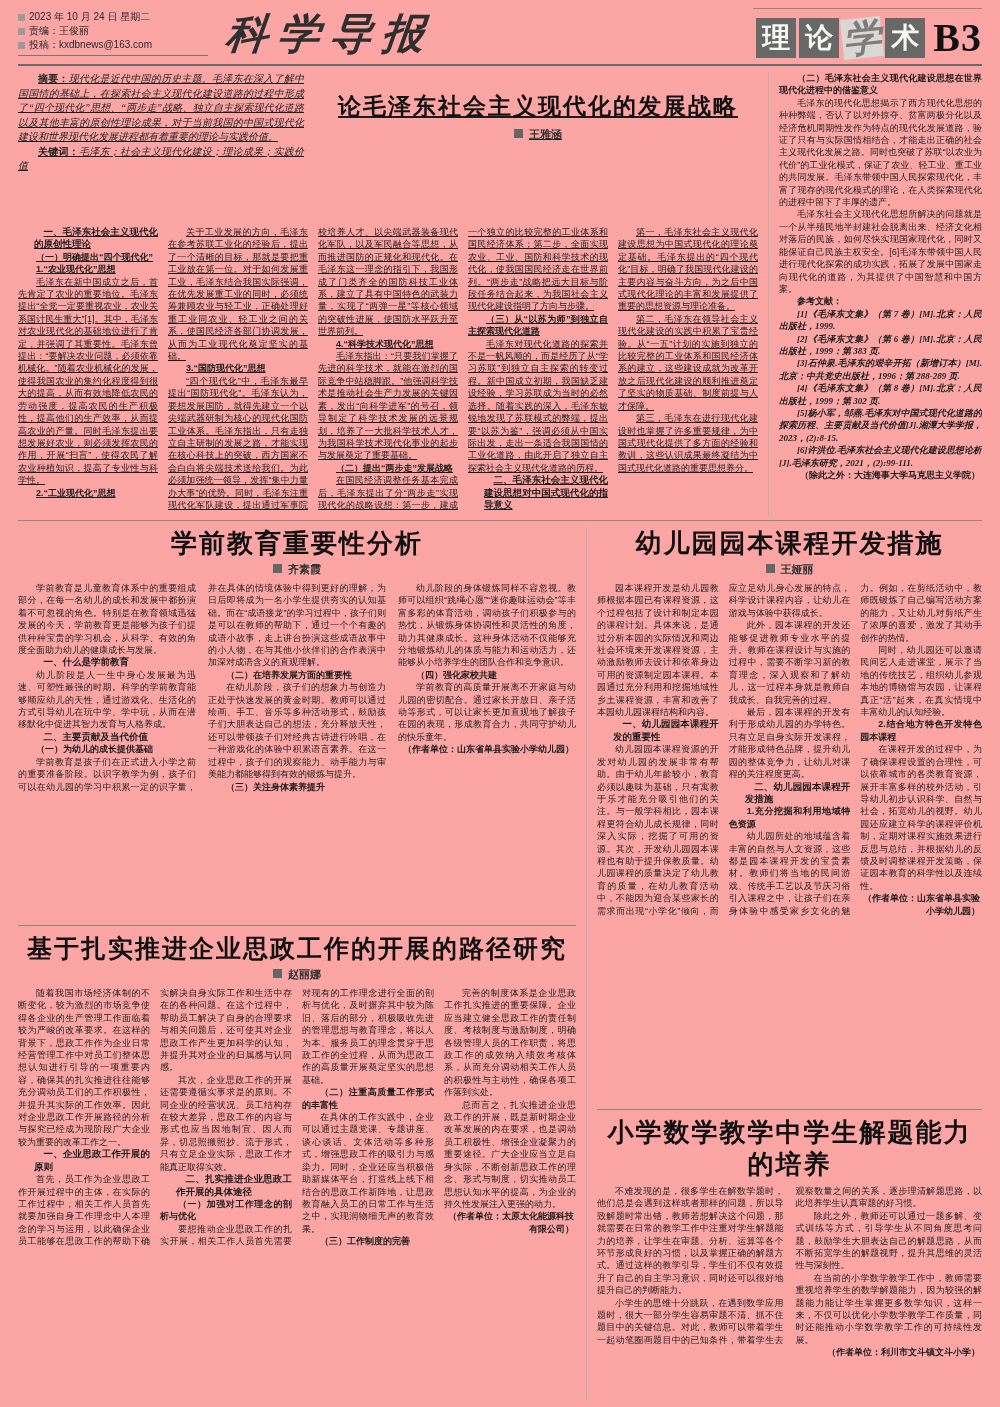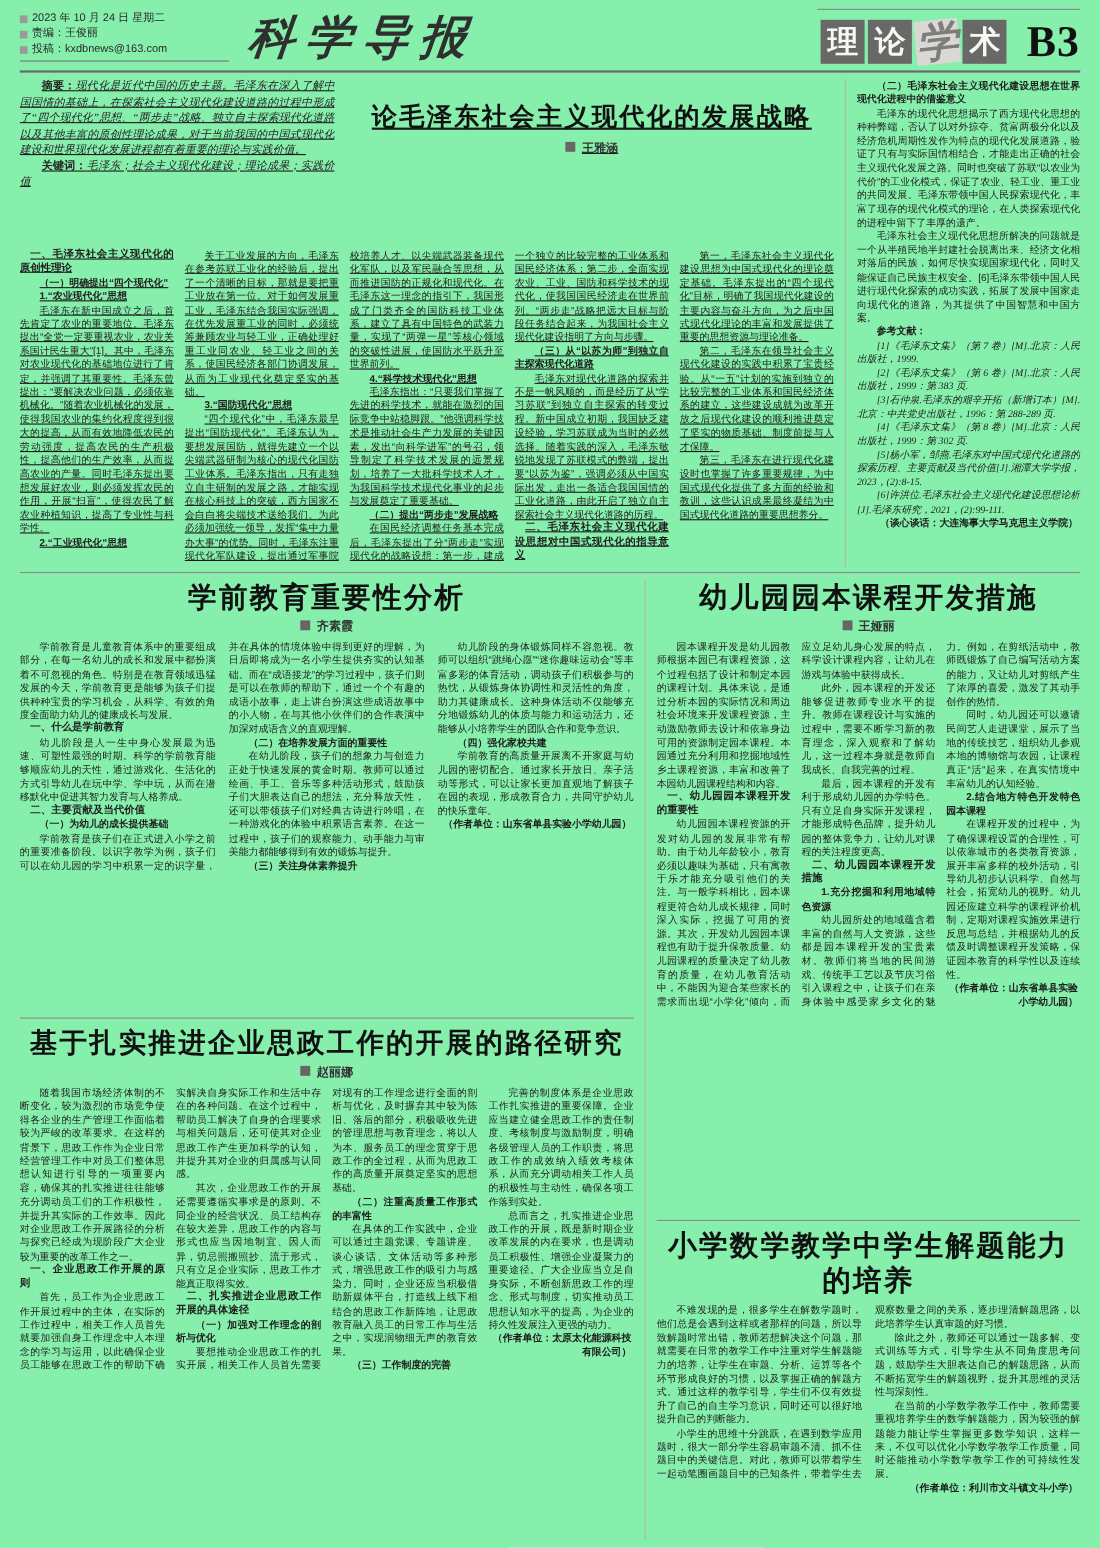--- a/index.html
+++ b/index.html
@@ -1,38 +1,38 @@
 <!DOCTYPE html>
 <html lang="zh"><head>
 <meta charset="utf-8">
 <style>
   * { margin:0; padding:0; box-sizing:border-box; }
   html,body { background:#e9e8e4; }
   body { width:1000px; height:1407px; font-family:"Liberation Sans", sans-serif; color:#1c1c1c; }
-  .page { width:1000px; height:1407px; background:#86efac; padding:8px 18px 10px 18px; overflow:hidden; }
+  .page { width:1000px; height:1407px; background:#fca5a5; padding:8px 18px 10px 18px; overflow:hidden; }
 
   
   header { display:flex; align-items:flex-start; border-bottom:2px solid #6a6a6a; padding-bottom:4px; height:58px; }
   .hdr-left { width:190px; border-bottom:1px solid #777; padding:2px 0 3px 0; }
   .hdr-row { font-size:10px; line-height:14px; color:#2a2a2a; display:flex; align-items:center; white-space:nowrap; }
   .sq { display:inline-block; width:7px; height:7px; background:#9a9a98; margin-right:4px; flex:0 0 auto; }
   .masthead { font-family:"DejaVu Serif", serif; font-style:italic; font-weight:bold; font-size:42px; line-height:48px; letter-spacing:10px; color:#2f2f2f; transform:skewX(-6deg); margin-left:18px; margin-top:2px; }
   .hdr-right { margin-left:auto; display:flex; align-items:center; border-top:1.5px solid #888; padding-top:5px; }
   .schar { display:inline-flex; align-items:center; justify-content:center; width:40px; height:40px; background:#686866; color:#f7f7f5; font-weight:bold; font-size:28px; margin-left:3px; }
   .schar.callig { background:#d9d8d4; color:#7d7d7b; font-family:"DejaVu Serif", serif; font-style:italic; font-size:38px; font-weight:900; transform:rotate(-6deg); }
-  .pageno { font-family:"Liberation Serif", serif; font-weight:bold; font-size:40px; color:#111; margin-left:18px; letter-spacing:1px; }
+  .pageno { font-family:"Liberation Serif", serif; font-weight:bold; font-size:40px; color:#111; margin-left:8px; letter-spacing:1px; }
 
   
   .byline { text-align:center; font-size:11px; font-weight:bold; color:#333; margin-top:3px; }
   .sq2 { display:inline-block; width:9px; height:9px; background:#666; margin-right:6px; }
   .flow { font-size:9px; line-height:12.4px; text-align:justify; overflow:hidden; }
   .fl-p { text-indent:2em; }
-  .fl-h2 { font-weight:bold; font-size:9.5px; text-indent:1em; }
+  .fl-h2 { font-weight:bold; font-size:9.5px; text-indent:1em;margin-left:16px; }
   .fl-h3 { font-weight:bold; text-indent:2em; }
-  .fl-ref { text-indent:2em; font-family:"Liberation Serif", serif; font-style:italic; }
+  .fl-ref { text-indent:2em; font-family:"Liberation Serif", serif; font-style:italic;font-weight:bold; }
   .fl-sig { font-weight:bold; text-align:right; text-indent:0; padding-right:2px; }
 
   
   .band1 { display:flex; border-bottom:1px solid #8a8a88; padding:6px 0 8px 0; height:455px; }
   .band1-left { flex:1; padding-right:10px;text-decoration:underline; }
   .band1-top { display:flex; height:150px; }
   .abstract { width:300px; font-family:"Liberation Serif", serif; font-style:italic; font-size:10px; line-height:14.5px; text-align:justify; color:#222; padding-right:14px; overflow:hidden; }
   .abstract p { text-indent:2em; }
   .abstract b { font-style:normal; }
   .titleblock { flex:1; text-align:center; padding-top:16px; }
@@ -119,21 +119,21 @@
         <div class="fl-h3">（二）毛泽东社会主义现代化建设思想在世界现代化进程中的借鉴意义</div>
         <div class="fl-p">毛泽东的现代化思想揭示了西方现代化思想的种种弊端，否认了以对外掠夺、贫富两极分化以及经济危机周期性发作为特点的现代化发展道路，验证了只有与实际国情相结合，才能走出正确的社会主义现代化发展之路。同时也突破了苏联“以农业为代价”的工业化模式，保证了农业、轻工业、重工业的共同发展。毛泽东带领中国人民探索现代化，丰富了现存的现代化模式的理论，在人类探索现代化的进程中留下了丰厚的遗产。</div>
         <div class="fl-p">毛泽东社会主义现代化思想所解决的问题就是一个从半殖民地半封建社会脱离出来、经济文化相对落后的民族，如何尽快实现国家现代化，同时又能保证自己民族主权安全。[6]毛泽东带领中国人民进行现代化探索的成功实践，拓展了发展中国家走向现代化的道路，为其提供了中国智慧和中国方案。</div>
         <div class="fl-h3">参考文献：</div>
         <div class="fl-ref">[1]《毛泽东文集》（第 7 卷）[M].北京：人民出版社，1999.</div>
         <div class="fl-ref">[2]《毛泽东文集》（第 6 卷）[M].北京：人民出版社，1999：第 383 页.</div>
         <div class="fl-ref">[3]石仲泉.毛泽东的艰辛开拓（新增订本）[M].北京：中共党史出版社，1996：第 288-289 页.</div>
         <div class="fl-ref">[4]《毛泽东文集》（第 8 卷）[M].北京：人民出版社，1999：第 302 页.</div>
         <div class="fl-ref">[5]杨小军，邹燕.毛泽东对中国式现代化道路的探索历程、主要贡献及当代价值[J].湘潭大学学报，2023，(2):8-15.</div>
         <div class="fl-ref">[6]许洪位.毛泽东社会主义现代化建设思想论析[J].毛泽东研究，2021，(2):99-111.</div>
-        <div class="fl-sig">（谈心谈话：大连海事大学马克思主义学院）</div>
+        <div class="fl-sig">（除此之外：大连海事大学马克思主义学院）</div>
       </div>
   </section>
 
   <section class="mainarea">
     <div class="strip-left">
       <article>
         <h2 class="art-title">学前教育重要性分析</h2>
         <div class="byline"><span class="sq2"></span><span>齐素霞</span></div>
         <div class="a2body flow">
             <div class="fl-p">学前教育是儿童教育体系中的重要组成部分，在每一名幼儿的成长和发展中都扮演着不可忽视的角色。特别是在教育领域迅猛发展的今天，学前教育更是能够为孩子们提供种种宝贵的学习机会，从科学、有效的角度全面助力幼儿的健康成长与发展。</div>

